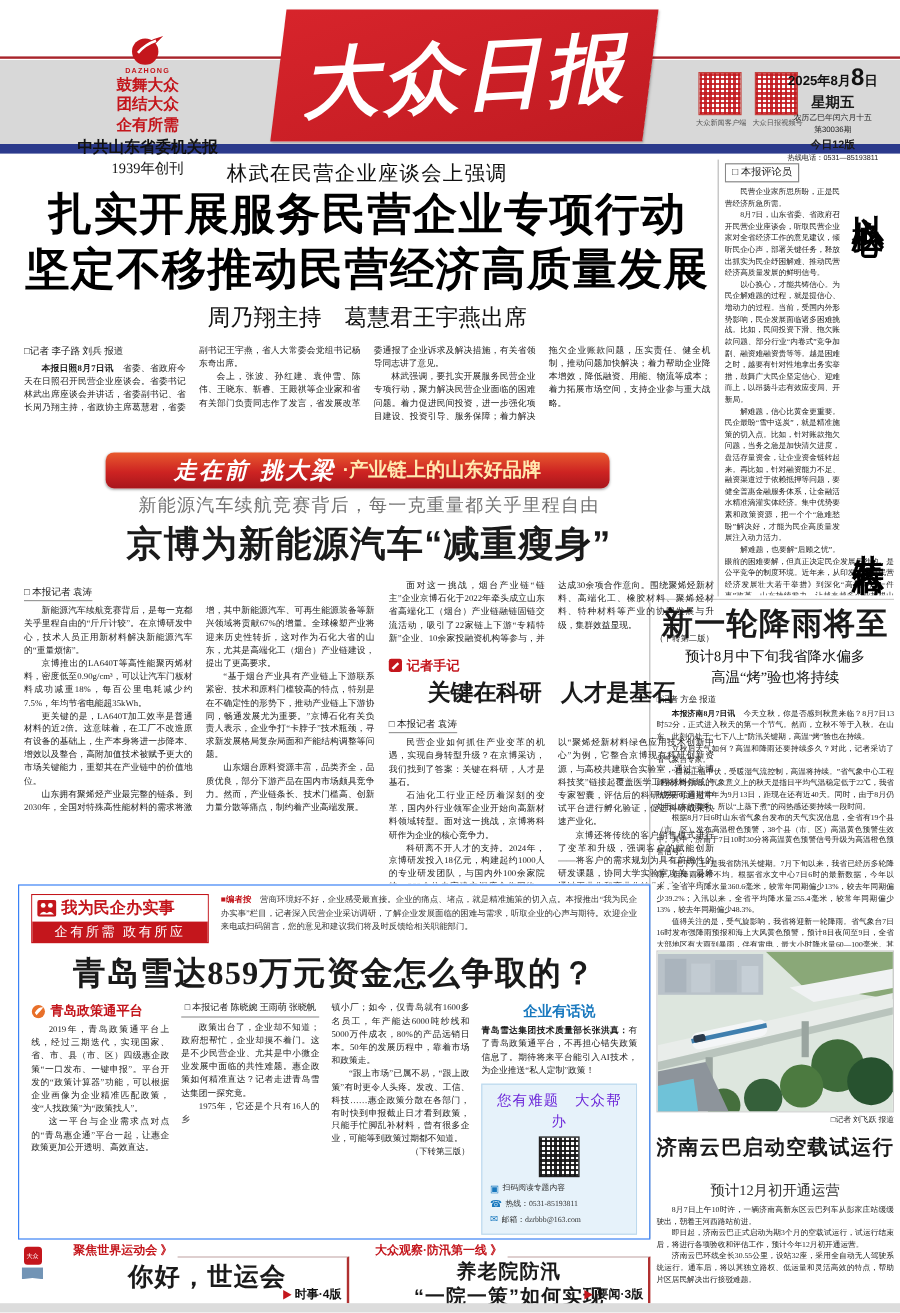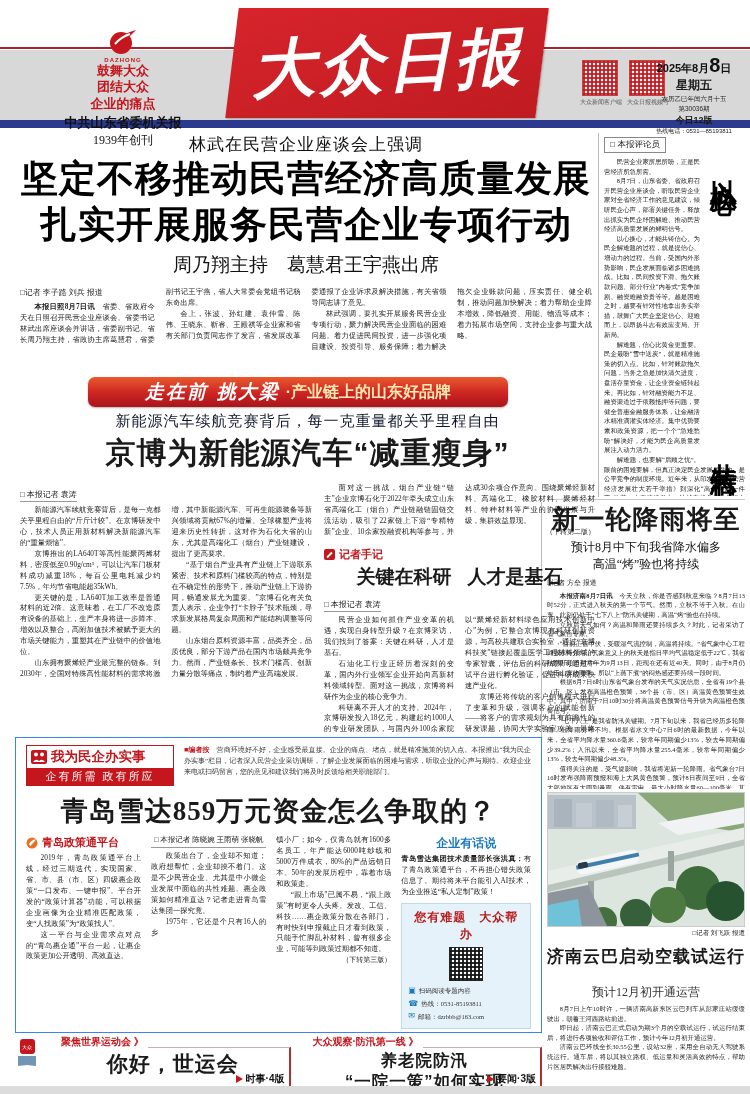--- a/index.html
+++ b/index.html
@@ -64,21 +64,21 @@
   .rain .byline{margin-top:4px;font-size:7px}
   .rain .p{font-size:6.4px}
   
   .banner{position:absolute;left:88px;top:377px;width:420px;height:30px;border-radius:7px;
           background:linear-gradient(180deg,#e85a2e 0%,#cd2322 55%,#a8161c 100%);
           display:flex;align-items:center;justify-content:center;gap:6px;box-shadow:0 1px 2px rgba(0,0,0,.3)}
   .banner .b1{color:#fff;font-weight:bold;font-style:italic;font-size:19px;letter-spacing:2px;font-family:"DejaVu Serif",serif}
   .banner .b2{color:#ffe9b0;font-weight:900;font-size:16px;font-family:"Liberation Sans",sans-serif}
   
   .jingbo{position:absolute;left:20px;top:412px;width:575px}
-  .jb-kicker{text-align:center;font-size:15px;color:#0f172a;letter-spacing:1px}
+  .jb-kicker{text-align:center;font-size:15px;color:#737373;letter-spacing:1px}
   .jb-h{font-family:"Liberation Sans",sans-serif;font-weight:900;font-size:30px;text-align:center;letter-spacing:1px;margin-top:2px}
   .jb-row{display:flex;gap:12px;margin-top:9px;height:253px;overflow:hidden}
   .jb-left{width:292px}
   .jb-left .cols{column-count:2;column-gap:11px;height:232px;overflow:hidden}
   .jb-right{width:271px}
   .jb-top{column-count:2;column-gap:11px;height:56px;overflow:hidden;margin-bottom:5px}
   .notes{padding-top:3px}
   .notes-tag{display:flex;align-items:center;gap:4px;margin-bottom:2px}
   .notes-tag .ic{width:11px;height:11px;background:#c4161c;border-radius:2px;position:relative}
   .notes-tag .ic:after{content:"";position:absolute;left:2px;top:5px;width:7px;height:2px;background:#fff;transform:rotate(-45deg)}
@@ -98,21 +98,21 @@
   .ednote b{color:#c4161c}
   .mq-h{font-family:"Liberation Serif",serif;font-weight:700;font-size:27px;text-align:center;letter-spacing:1px;margin:7px 0 6px}
   .mq-cols{display:flex;gap:10px;height:196px;overflow:hidden}
   .mq-c1{width:118px}.mq-c2{width:118px}.mq-c3{width:118px}.mq-c4{width:133px}
   .plat-tag{display:flex;align-items:center;gap:4px;margin-bottom:3px}
   .plat-tag b{color:#c4161c;font-size:11px;font-family:"Liberation Sans",sans-serif}
   .mq-byline{text-align:center;border-bottom:1px solid #999;padding-bottom:2px;margin-bottom:3px;font-size:7.5px}
   .voice-t{color:#1878be;font-weight:bold;font-size:12px;text-align:center;font-family:"Liberation Sans",sans-serif;margin-bottom:2px}
   .voice .p{text-indent:0}
   .helpbox{margin-top:5px;background:#e6f2fa;border:1px solid #bcd9ee;padding:5px 6px;text-align:center}
-  .help-t{color:#b91c1c;font-weight:700;font-size:12px;font-family:"Liberation Sans",sans-serif;letter-spacing:1px}
+  .help-t{color:#6d28d9;font-weight:400;font-size:12px;font-family:"Liberation Sans",sans-serif;letter-spacing:1px}
   .helpbox .qr{margin:4px auto}
   .help-line{display:flex;align-items:center;gap:3px;font-size:6.5px;color:#333;text-align:left;line-height:1.6}
   .help-line .gi{color:#1878be;font-size:8px}
   
   .photo{position:absolute;left:547px;top:792px;width:198px;height:135px;overflow:hidden;border:1px solid #ccc}
   .photo-cap{position:absolute;left:547px;top:929px;width:198px;text-align:right;font-size:6.5px;color:#222}
   .yunba{position:absolute;left:547px;top:941px;width:198px;height:146px;overflow:hidden;padding-top:2px}
   .yb-h{font-family:"Liberation Sans",sans-serif;font-weight:900;font-size:17px;text-align:center;letter-spacing:1px;margin-top:2px}
   .yb-sub{text-align:center;font-size:12px;color:#333;margin:16px 0 3px}
   .yunba .p{font-size:6.4px}
@@ -144,21 +144,21 @@
 
   <div class="mast-left">
     <svg class="mast-logo" width="34" height="30" viewBox="0 0 34 30">
       <ellipse cx="15" cy="17" rx="11" ry="11" fill="#c4161c"></ellipse>
       <path d="M6 17 Q15 8 30 4 L24 10 Q16 14 10 20 Z" fill="#c4161c"></path>
       <path d="M9 18 Q15 11 24 8" stroke="#fff" stroke-width="2.2" fill="none"></path>
     </svg>
     <div class="logo-word">DAZHONG</div>
     <div class="slogan">鼓舞大众</div>
     <div class="slogan">团结大众</div>
-    <div class="slogan">企业的痛点</div>
+    <div class="slogan">企有所需</div>
     <div class="mast-org">中共山东省委机关报</div>
     <div class="mast-founded">1939年创刊</div>
   </div>
 
   <div class="title-plate">
     <span>大众日报</span>
   </div>
 
   <div class="qr-wrap" style="left:580px">
     <div class="qr"></div>
@@ -173,22 +173,22 @@
     <div class="d1"><span>2025年8月</span><span class="bigday">8</span><span>日</span></div>
     <div class="d2">星期五</div>
     <div class="d3">农历乙巳年闰六月十五</div>
     <div class="d4">第30036期</div>
     <div class="d5">今日12版</div>
     <div class="d6">热线电话：0531—85193811</div>
   </div>
 
   <div class="lead">
     <div class="lead-kicker">林武在民营企业座谈会上强调</div>
+    <div class="lead-h">扎实开展服务民营企业专项行动</div>
     <div class="lead-h">坚定不移推动民营经济高质量发展</div>
-    <div class="lead-h">扎实开展服务民营企业专项行动</div>
     <div class="lead-sub">周乃翔主持　葛慧君王宇燕出席</div>
     <div class="lead-body">
       <div class="p byline">□记者 李子路 刘兵 报道</div>
       <p class="p"><span class="dl">本报日照8月7日讯　</span><span>省委、省政府今天在日照召开民营企业座谈会。省委书记林武出席座谈会并讲话，省委副书记、省长周乃翔主持，省政协主席葛慧君，省委副书记王宇燕，省人大常委会党组书记杨东奇出席。</span></p>
       <p class="p">会上，张波、孙红建、袁仲雪、陈伟、王晓东、靳睿、王殿祺等企业家和省有关部门负责同志作了发言，省发展改革委通报了企业诉求及解决措施，有关省领导同志讲了意见。</p>
       <p class="p">林武强调，要扎实开展服务民营企业专项行动，聚力解决民营企业面临的困难问题。着力促进民间投资，进一步强化项目建设、投资引导、服务保障；着力解决拖欠企业账款问题，压实责任、健全机制，推动问题加快解决；着力帮助企业降本增效，降低融资、用能、物流等成本；着力拓展市场空间，支持企业参与重大战略。</p>
 
     </div>
   </div>
 

